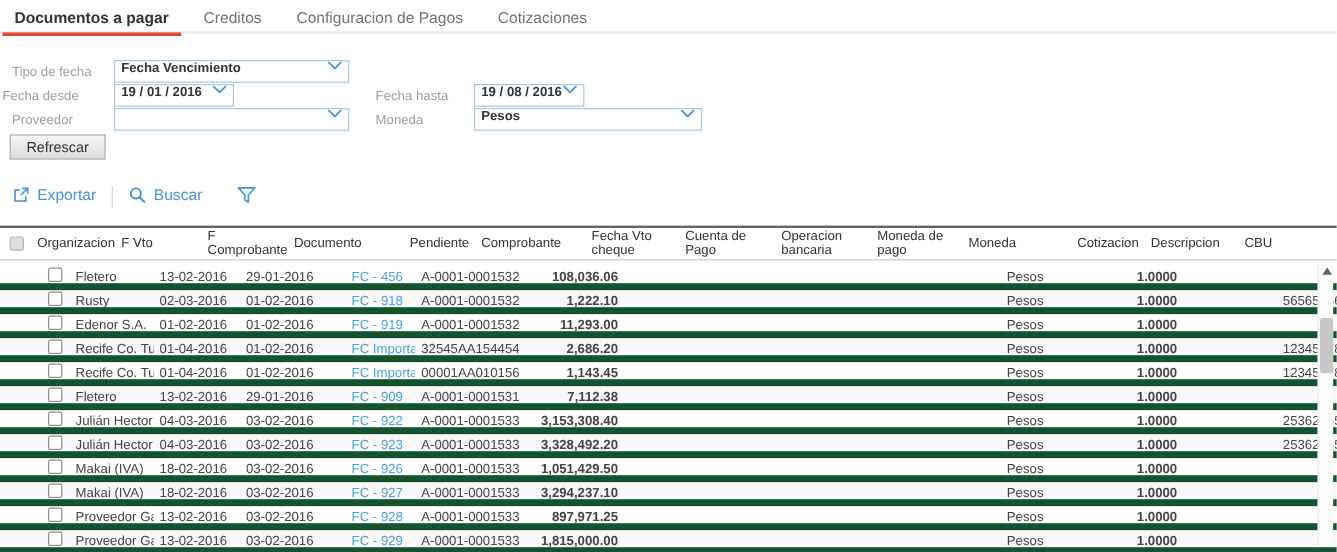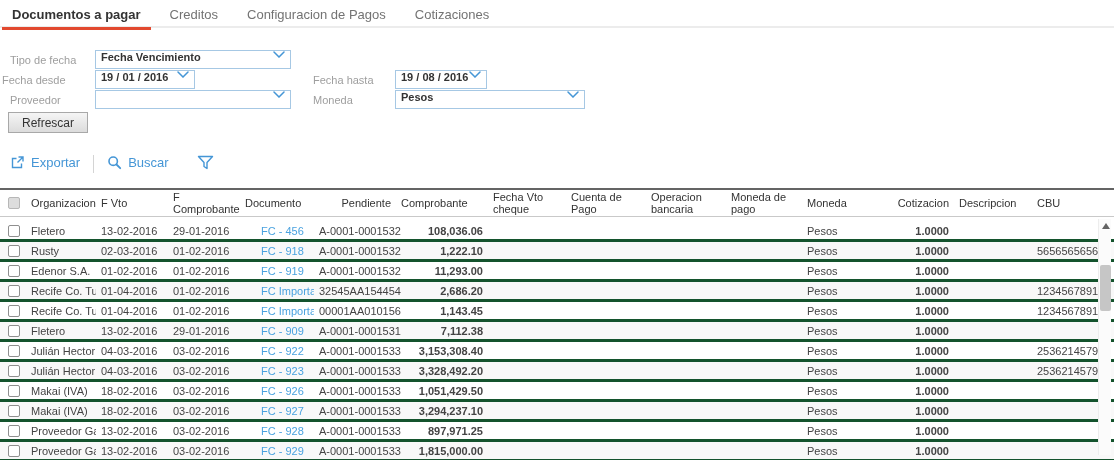--- a/index.html
+++ b/index.html
@@ -31,21 +31,21 @@
   .tdiv { width:1px; height:18px; background:#d4d4d4; margin:0 13px; }
   .ticon { display:flex; }
 
   
   .grid { margin-top:7px; border-top:2px solid #646464; position:relative; }
   .ghead { display:flex; height:27px; border-bottom:1px solid #c9c9c9; background:#fff; }
   .hcell { font-size:11px; color:#333; padding:0 5px; display:flex; align-items:center;
     line-height:12px; overflow:hidden; flex:0 0 auto; }
   .hcell.right { justify-content:flex-end; text-align:right; }
   .gbody { position:relative; padding-top:5px; height:226px; }
-  .row { display:flex; height:20px; border-bottom:3px solid #14532d; background:#fff; }
+  .row { display:flex; height:20px; border-bottom:6px solid #14532d; background:#fff;padding-left:32px; }
   .row.alt { background:#f8f8f8; }
   .cell { font-size:11px; color:#444; padding:0 5px; line-height:19px; white-space:nowrap;
     overflow:hidden; flex:0 0 auto; }
   .cell.right { text-align:right;font-weight:bold; }
   .cell.link { color:#4aa2df; padding-left:21px; cursor:pointer; }
   .cbcell { display:flex; align-items:center; padding-left:8px; }
   .checkbox { width:12px; height:12px; border:1px solid #8f8f8f; background:#fff; border-radius:2px;
     display:inline-block; cursor:pointer; }
   .checkbox.hdr { background:#ddd; border-color:#b7b7b7; }
 

